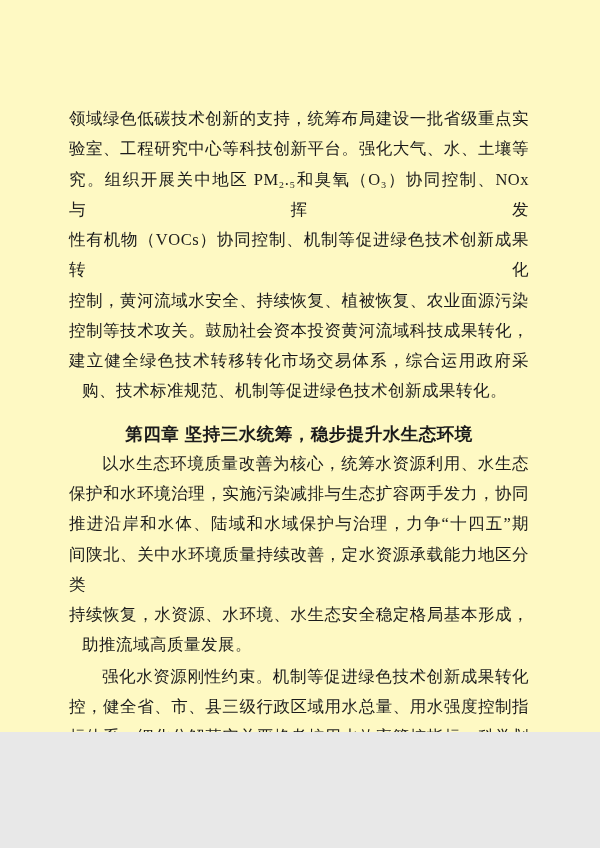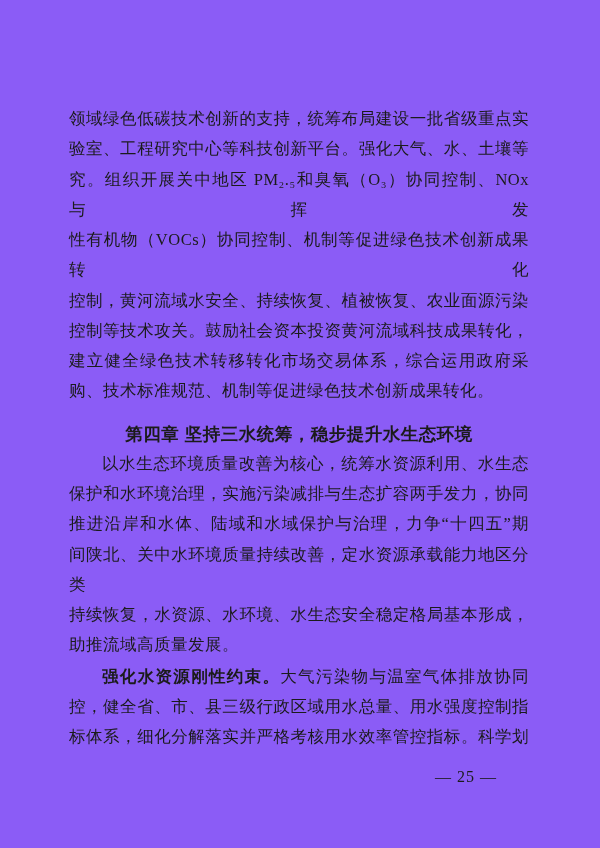--- a/index.html
+++ b/index.html
@@ -3,61 +3,62 @@
 <meta charset="utf-8">
 <style>
   html, body {
     margin: 0;
     padding: 0;
     background: #e8e8e8;
   }
   .page {
     position: relative;
     width: 600px;
-    height: 848px;
+    height: 732px;
     margin: 0 auto;
-    background: #8b5cf6;
+    background: #fef9c3;
     overflow: hidden;
     color: #1b1b1b;
     font-family: "Liberation Serif", "DejaVu Serif", serif;
   }
   .content {
     position: absolute;
     left: 69px;
     top: 104px;
     width: 460px;
   }
   .line {
     font-size: 16.5px;
     line-height: 30.25px;
     text-align: justify;
     text-align-last: justify;
     white-space: normal;
     letter-spacing: 0.5px;
   }
   .line.no-stretch {
     text-align-last: left;
+    margin-left: 13px;
   }
   .line.indent {
     text-indent: 2em;
   }
   .heading {
     font-family: "Liberation Sans", "DejaVu Sans", sans-serif;
     font-weight: bold;
     font-size: 17.5px;
     line-height: 30.25px;
     text-align: center;
     letter-spacing: 0.5px;
   }
   .heading.chapter {
     margin-top: 12px;
   }
   .bold-lead {
     font-family: "Liberation Sans", "DejaVu Sans", sans-serif;
-    font-weight: bold;
+    font-weight: normal;
   }
   .page-number {
     position: absolute;
     right: 103px;
     top: 762px;
     font-size: 16px;
     line-height: 30px;
     letter-spacing: 1px;
     color: #1b1b1b;
   }
@@ -86,21 +87,21 @@
       <div class="line">保护和水环境治理，实施污染减排与生态扩容两手发力，协同</div>
       <div class="line">推进沿岸和水体、陆域和水域保护与治理，力争“十四五”期</div>
       <div class="line">间陕北、关中水环境质量持续改善，定水资源承载能力地区分类</div>
       <div class="line">持续恢复，水资源、水环境、水生态安全稳定格局基本形成，</div>
       <div class="line no-stretch">助推流域高质量发展。</div>
     </div>
 
 
     <div>
       <div class="line indent">
-        <span class="bold-lead">强化水资源刚性约束。</span><span>大气污染物与温室气体排放协同</span>
+        <span class="bold-lead">强化水资源刚性约束。</span><span>机制等促进绿色技术创新成果转化</span>
       </div>
       <div class="line">控，健全省、市、县三级行政区域用水总量、用水强度控制指</div>
       <div class="line">标体系，细化分解落实并严格考核用水效率管控指标。科学划</div>
     </div>
 
   </div>
 
   <div class="page-number">— 25 —</div>
 </div>
 

